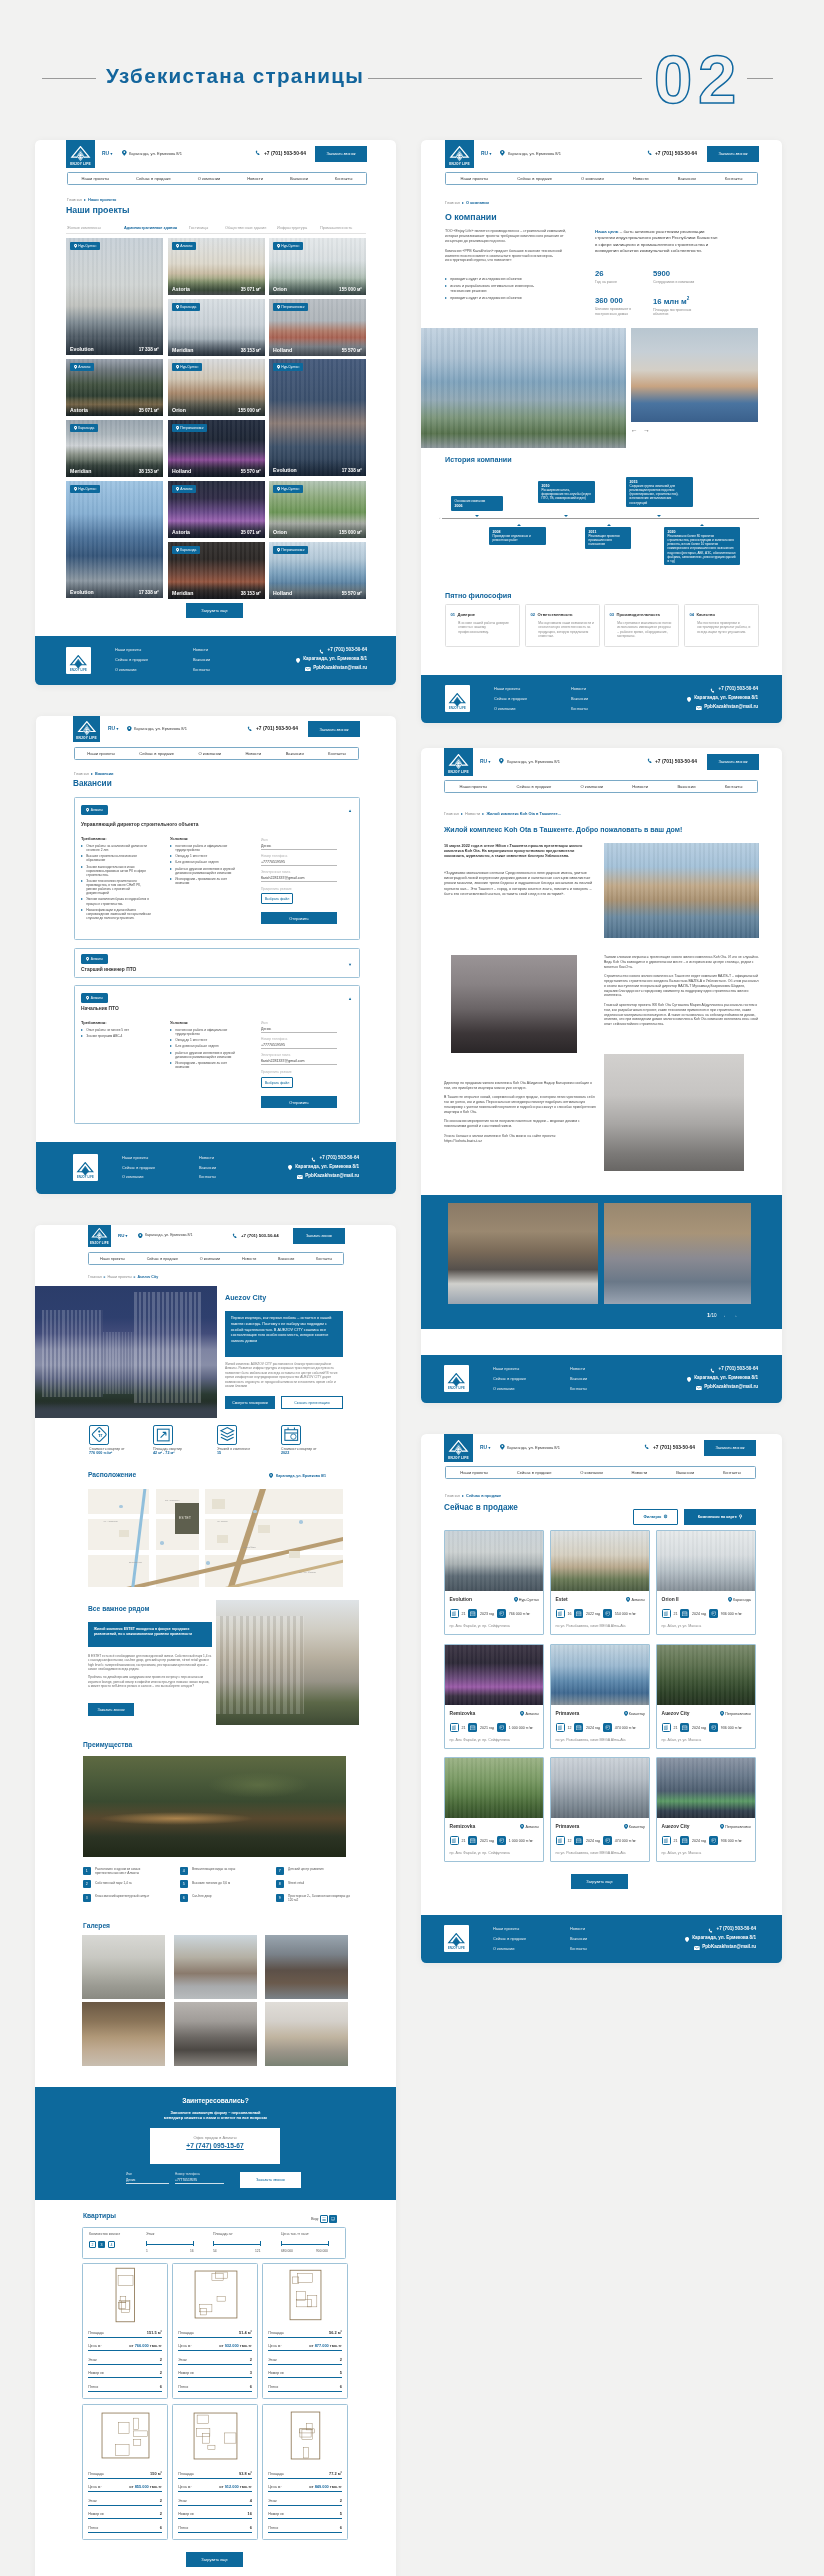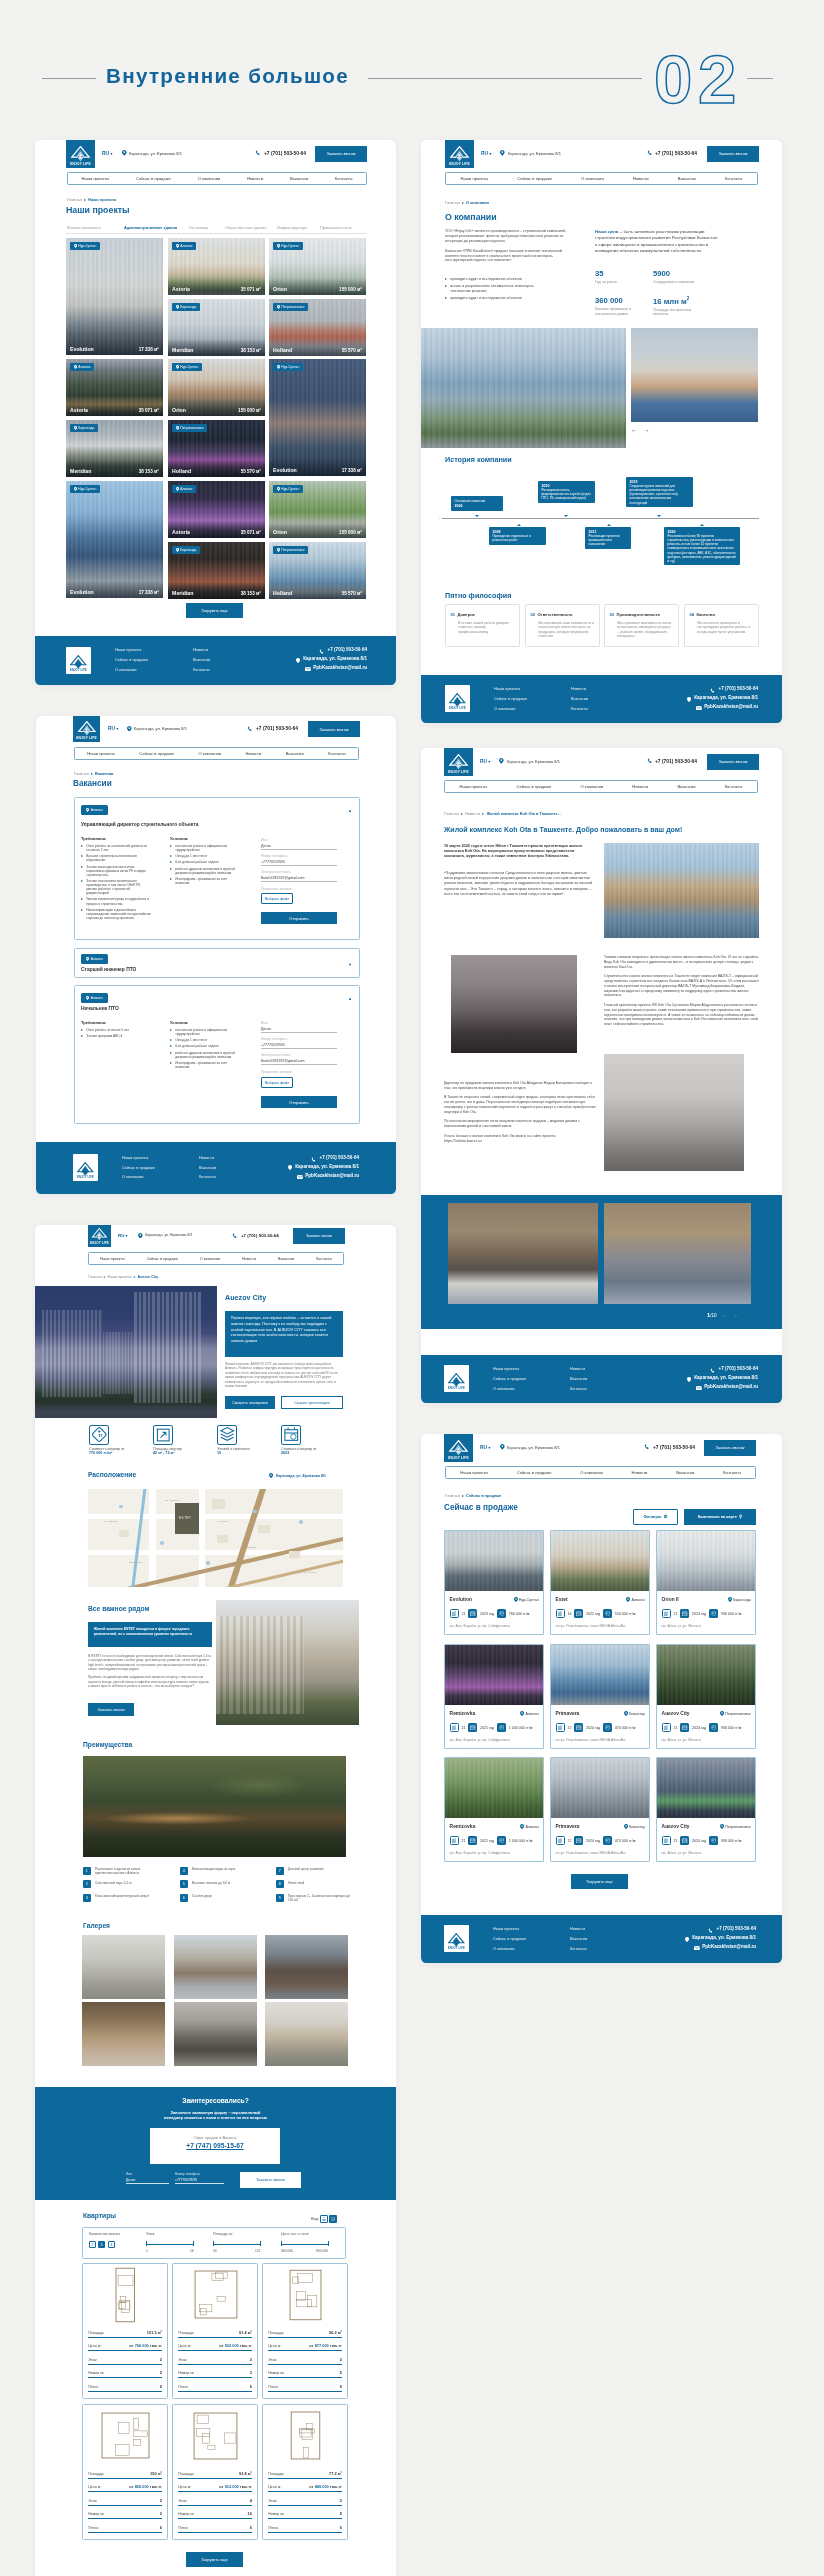--- a/index.html
+++ b/index.html
@@ -43,21 +43,21 @@
 .inp{position:absolute;border-bottom:0.5px solid #b9b9b9;color:#3a3a3a}
 .inp small{display:block;color:#b0b0b0}
 .tl{position:absolute;background:#0d699c;color:#fff;border-radius:1px;padding:2.6px 3.6px;font-size:3.1px;line-height:4.1px}
 .tl b{display:block;font-size:3.6px;margin-bottom:0.5px}
 .pcard{position:absolute;border:0.5px solid #9fc3d8;border-radius:1.5px;background:#fff}
 .prow{position:absolute;left:5.2px;right:5.2px;display:flex;justify-content:space-between;color:#4a4a4a;border-bottom:0.5px solid #0d699c;align-items:flex-end;padding-bottom:1.5px}
 .prow b{color:#333}
 .prow b i{color:#13659c;font-style:normal}
 </style></head><body>
 <div class="line" style="left:42px;top:78px;width:54px"></div>
-<div class="sect" style="left:106px;top:64px">Внутренние большое</div>
+<div class="sect" style="left:106px;top:64px">Узбекистана страницы</div>
 <div class="line" style="left:368px;top:78px;width:274px"></div>
 <div class="num" style="left:654px;top:55px">02</div>
 <div class="line" style="left:747px;top:78px;width:26px"></div>
 
 <div class="mock" style="left:35px;top:140px;width:361px;height:545px">
 <div class="logo" style="left:31px;top:0;width:29px;height:28px;padding-bottom:2.1px">
       <svg width="21" height="16" viewBox="0 0 60 50">
         <path d="M30 2 57 35 H3 Z" fill="none" stroke="#fff" stroke-width="4"></path>
         <path d="M30 15 43 35 H17 Z" fill="none" stroke="#fff" stroke-width="2.2"></path>
         <path d="M30 17 42 32.5 30 48 18 32.5 Z" fill="#fff" stroke="#0d699c" stroke-width="1.6"></path>
@@ -304,21 +304,21 @@
 <div class="h1" style="left:24px;top:72px">О компании</div>
 <div class="abs" style="left:24px;top:89px;width:129px;font-size:3.6px;line-height:4.9px;color:#4a4a4a">
 ТОО «Enjoy Life» является производственно – строительной компанией, которая реализовывает проекты требующие комплексного решения от концепции до реализации под ключ.<br><br>
 Компания «PPB Kazakhstan» придает большое значение технической компетентности и имеет в своем штате проектный и инженерно-конструкторский отделы, что позволяет:</div>
 <div class="bull" style="left:24px;top:137px;width:129px;font-size:3.6px;line-height:4.6px">
 <div>проводить аудит и исследования объектов</div>
 <div>искать и разрабатывать оптимальные инженерно-<br>технические решения</div>
 <div>проводить аудит и исследования объектов</div>
     </div>
 <div class="abs" style="left:174px;top:89px;width:124px;font-size:4.4px;line-height:6.4px;color:#3f3f3f"><b class="blue" style="font-weight:bold;color:#13659c">Наша цель</b> – быть активным участником реализации стратегии индустриального развития Республики Казахстан в сфере жилищного и промышленного строительства и возведения объектов коммунальной собственности.</div>
-<div class="abs" style="left:174px;top:129px"><span class="bl" style="font-size:7.7px">35</span><small class="lbl" style="font-size:3.6px;line-height:4.6px;margin-top:2.1px">Год на рынке</small></div>
+<div class="abs" style="left:174px;top:129px"><span class="bl" style="font-size:7.7px">26</span><small class="lbl" style="font-size:3.6px;line-height:4.6px;margin-top:2.1px">Год на рынке</small></div>
 <div class="abs" style="left:232px;top:129px"><span class="bl" style="font-size:7.7px">5900</span><small class="lbl" style="font-size:3.6px;line-height:4.6px;margin-top:2.1px">Сотрудников в компании</small></div>
 <div class="abs" style="left:174px;top:156px"><span class="bl" style="font-size:7.7px">360 000</span><small class="lbl" style="font-size:3.6px;line-height:4.6px;margin-top:2.1px">Человек проживают в<br>построенных домах</small></div>
 <div class="abs" style="left:232px;top:156px"><span class="bl" style="font-size:7.7px">16 млн м<sup style="font-size:4.6px">2</sup></span><small class="lbl" style="font-size:3.6px;line-height:4.6px;margin-top:2.1px">Площадь построенных<br>объектов</small></div>
 <div class="abs" style="left:0;top:188px;width:205px;height:120px;background:linear-gradient(180deg,#c2d2e0 0%,#aac0d2 25%,#7ea2bc 45%,#90a8b4 60%,#7a9478 75%,#55704a 88%,#8a949a 100%)">
       <div style="position:absolute;left:0;top:0;width:100%;height:100%;background:repeating-linear-gradient(90deg,rgba(255,255,255,.05) 0 3.1px,rgba(20,40,60,.04) 3.1px 5.7px)"></div>
     </div>
 <div class="abs" style="left:210px;top:188px;width:127px;height:94px;background:linear-gradient(180deg,#b8c6d0 0%,#c6cfd6 25%,#d4cfc6 45%,#c8a482 62%,#4a74a0 80%,#3a608c 100%)"></div>
 <div class="abs" style="left:210px;top:286px;width:31px;font-size:6.7px;color:#555">← &nbsp; →</div>
 <div class="h1" style="left:24px;top:315px;font-size:7.2px">История компании</div>
 <div class="abs" style="left:20.6px;top:378px;width:317px;height:0.5px;background:#9a9a9a"></div>

